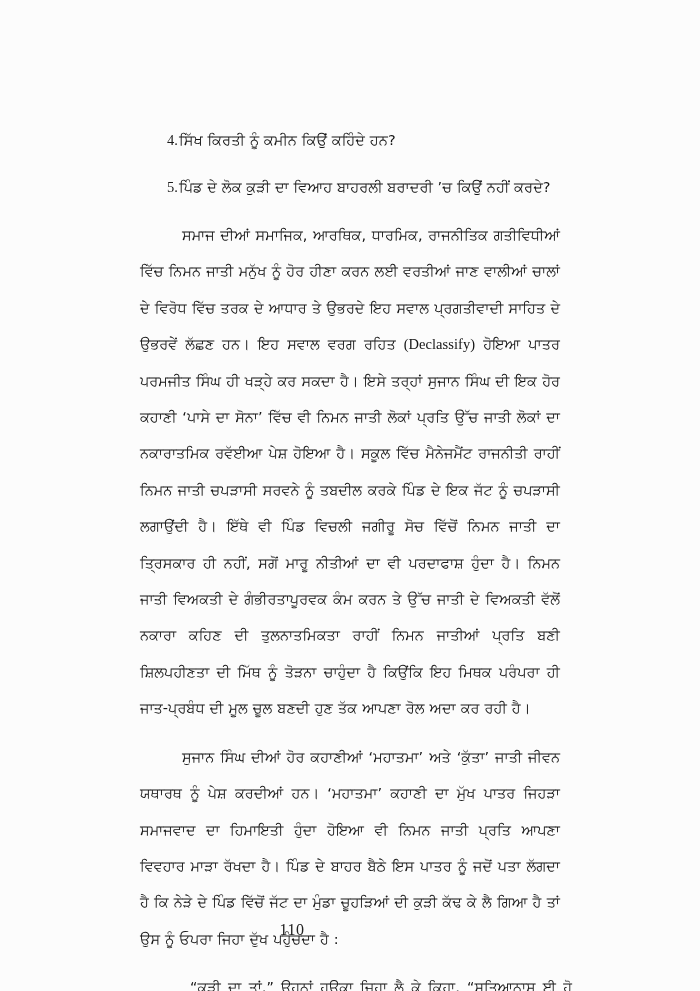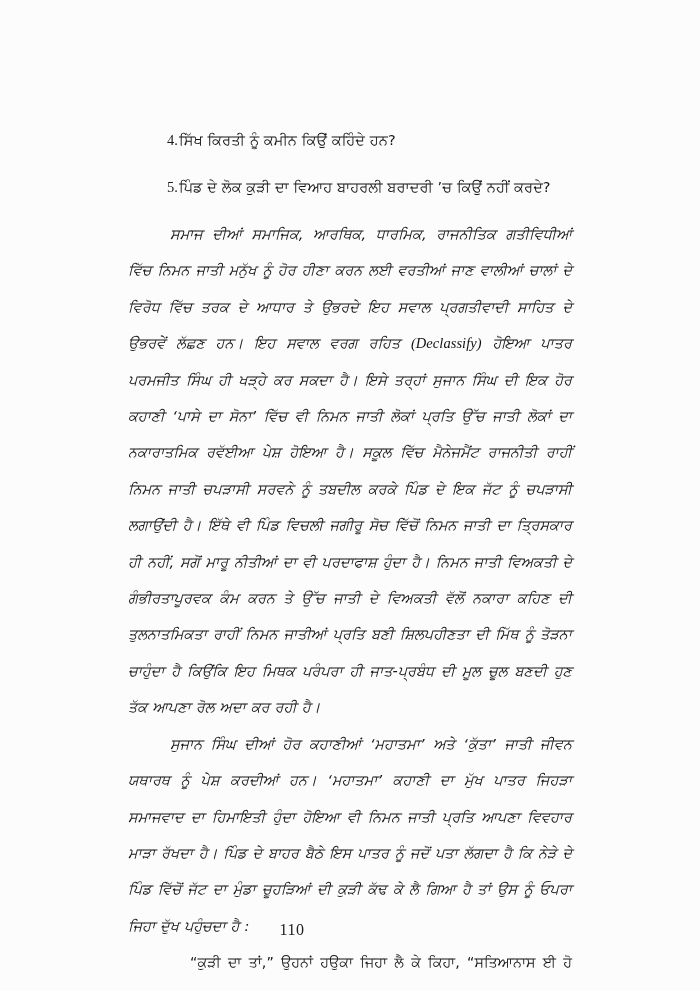--- a/index.html
+++ b/index.html
@@ -58,25 +58,24 @@
     margin-left: 11px;
   }
   
   .para {
     font-family: "DejaVu Sans", "Liberation Sans", sans-serif;
     font-size: 14.4px;
     line-height: 36.4px;
     color: #141414;
     text-align: justify;
     text-justify: inter-word;
-    margin: 0;
+    margin: 12px;
     text-indent: 42px;
     letter-spacing: 0.05px;
     word-spacing: 0.4px;
-    font-style: italic;
   }
   .para.latin-mix {
     
   }
   .para + .para {
     margin-top: 0;
   }
   .latin {
     font-family: "Liberation Serif", "DejaVu Serif", serif;
     font-size: 14.5px;

